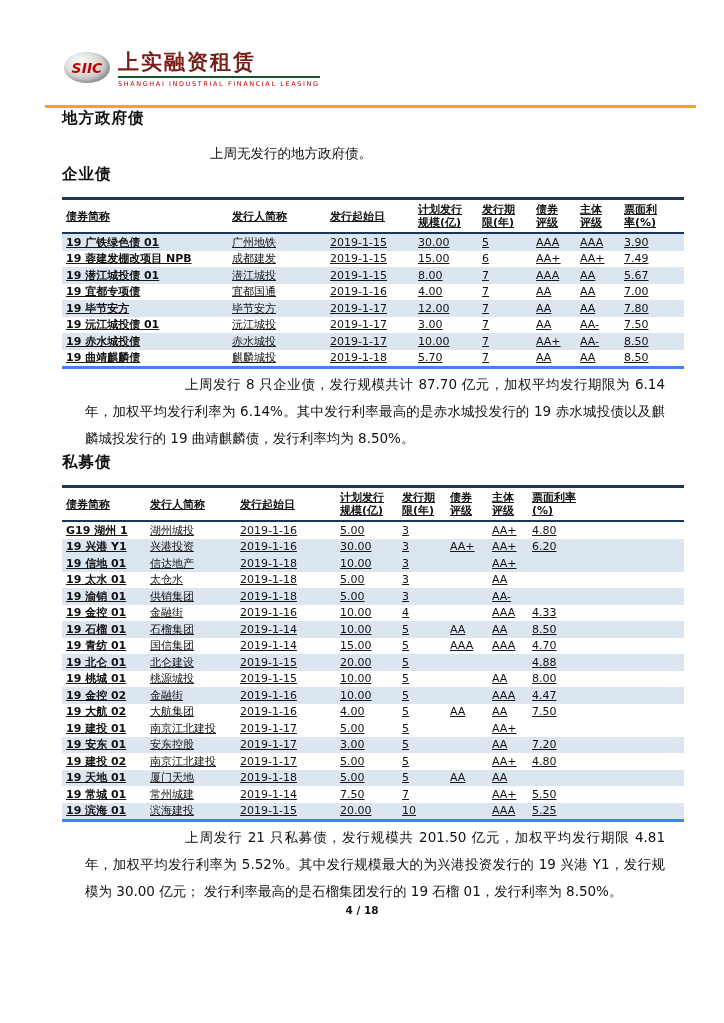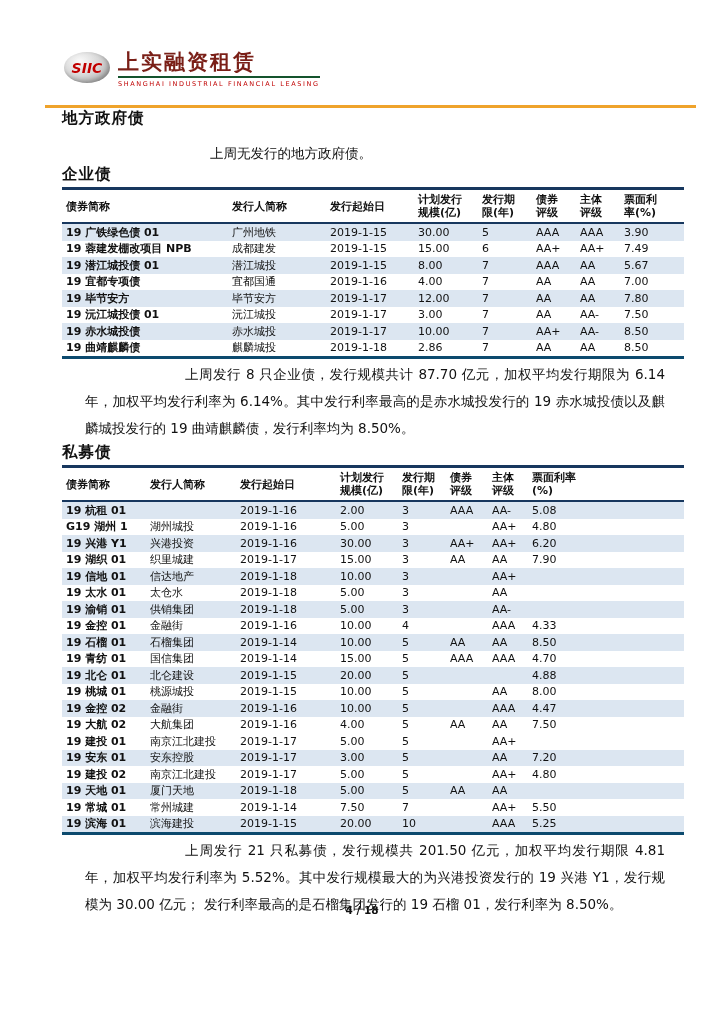--- a/index.html
+++ b/index.html
@@ -46,23 +46,24 @@
   p.body-text{
     font-size:13.5px;line-height:27px;margin:0;color:#111;
     text-align:justify;width:580px;margin-left:23px;
   }
   p.note{margin-top:13px;text-indent:125px;line-height:22px;}
   p.summary{text-indent:100px;margin-top:2px;}
 
   
   table.bond{
     border-collapse:collapse;table-layout:fixed;width:622px;
-    border-top:3px solid #17375e;border-bottom:3px solid #0c4a6e;
-    margin-top:2px;
+    border-top:3px solid #17375e;border-bottom:3px solid #3b82f6;
+    margin-top:12px;
     font-size:11px;
+    text-decoration:underline;
   }
   table.bond th{
     font-weight:bold;text-align:left;vertical-align:middle;
     padding:3px 4px;line-height:13px;white-space:pre-line;
     border-bottom:2px solid #17375e;color:#111;
   }
   table.bond td{
     padding:1.5px 4px;line-height:13.5px;text-align:left;vertical-align:middle;
     color:#111;overflow:hidden;white-space:nowrap;
   }
@@ -215,21 +216,21 @@
             <td>10.00</td>
             <td>7</td>
             <td>AA+</td>
             <td>AA-</td>
             <td>8.50</td>
           </tr>
           <tr>
             <td class="bond-name">19 曲靖麒麟债</td>
             <td>麒麟城投</td>
             <td>2019-1-18</td>
-            <td>2.86</td>
+            <td>5.70</td>
             <td>7</td>
             <td>AA</td>
             <td>AA</td>
             <td>8.50</td>
           </tr>
         </tbody>
     </table>
     <p class="body-text summary">上周发行 8 只企业债，发行规模共计 87.70 亿元，加权平均发行期限为 6.14 年，加权平均发行利率为 6.14%。其中发行利率最高的是赤水城投发行的 19 赤水城投债以及麒麟城投发行的 19 曲靖麒麟债，发行利率均为 8.50%。</p>
 
     <h2 class="sec sec-priv">私募债</h2>
@@ -255,59 +256,39 @@
 限(年)</th>
             <th>债券
 评级</th>
             <th>主体
 评级</th>
             <th>票面利率
 (%)</th>
           </tr>
         </thead>
       <tbody>
-          <tr class="stripe">
-            <td class="bond-name">19 杭租 01</td>
-            <td></td>
-            <td>2019-1-16</td>
-            <td>2.00</td>
-            <td>3</td>
-            <td>AAA</td>
-            <td>AA-</td>
-            <td>5.08</td>
-          </tr>
           <tr>
             <td class="bond-name">G19 湖州 1</td>
             <td>湖州城投</td>
             <td>2019-1-16</td>
             <td>5.00</td>
             <td>3</td>
             <td></td>
             <td>AA+</td>
             <td>4.80</td>
           </tr>
           <tr class="stripe">
             <td class="bond-name">19 兴港 Y1</td>
             <td>兴港投资</td>
             <td>2019-1-16</td>
             <td>30.00</td>
             <td>3</td>
             <td>AA+</td>
             <td>AA+</td>
             <td>6.20</td>
-          </tr>
-          <tr>
-            <td class="bond-name">19 湖织 01</td>
-            <td>织里城建</td>
-            <td>2019-1-17</td>
-            <td>15.00</td>
-            <td>3</td>
-            <td>AA</td>
-            <td>AA</td>
-            <td>7.90</td>
           </tr>
           <tr class="stripe">
             <td class="bond-name">19 信地 01</td>
             <td>信达地产</td>
             <td>2019-1-18</td>
             <td>10.00</td>
             <td>3</td>
             <td></td>
             <td>AA+</td>
             <td></td>

